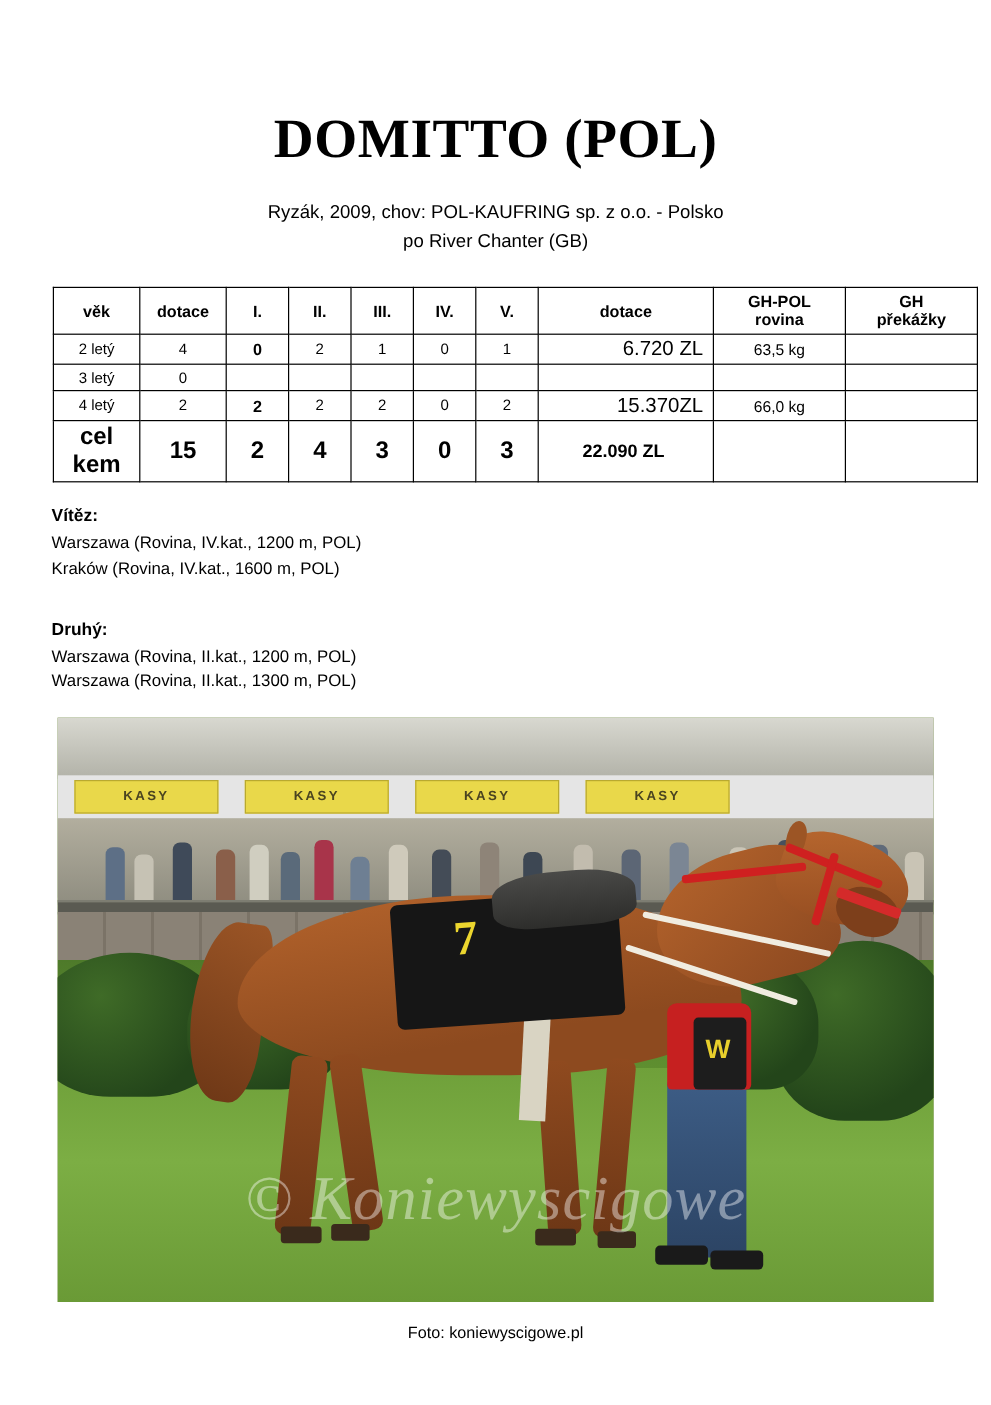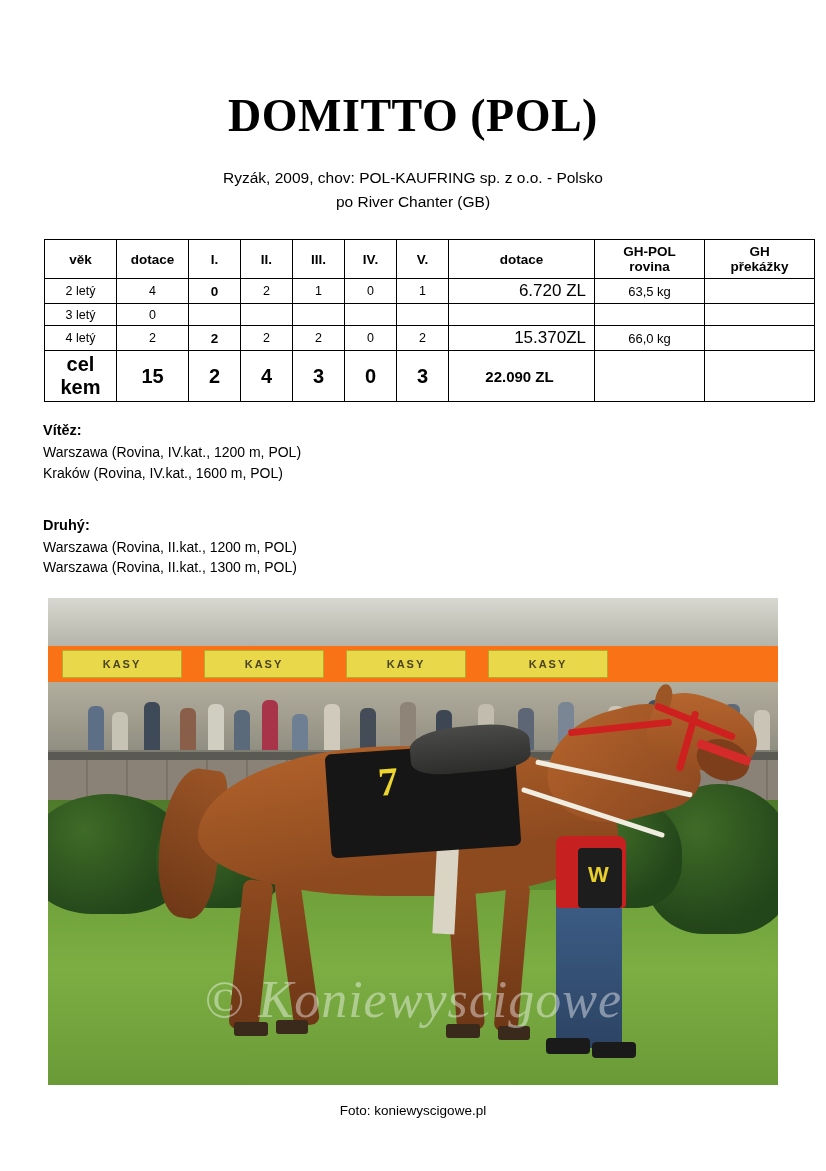--- a/index.html
+++ b/index.html
@@ -141,21 +141,21 @@
     position: absolute; left: 0; right: 0; top: 0; height: 150px;
     background: linear-gradient(#cfcfc6 0%, #bdbdb2 45%, #9a9a8e 100%);
   }
   .ph-roof {
     position: absolute; left: 0; right: 0; top: 0; height: 48px;
     background: linear-gradient(#d8d8d0, #b4b4aa);
     border-bottom: 3px solid #8e8e82;
   }
   .ph-booths {
     position: absolute; left: 0; right: 0; top: 48px; height: 36px;
-    background: #f97316;
+    background: #e5e5e5;
     display: flex;
     gap: 22px;
     padding-left: 14px;
     align-items: center;
   }
   .booth {
     width: 118px; height: 26px;
     background: #e9d84a;
     border: 1px solid #b9a92f;
     color: #4a4420;

